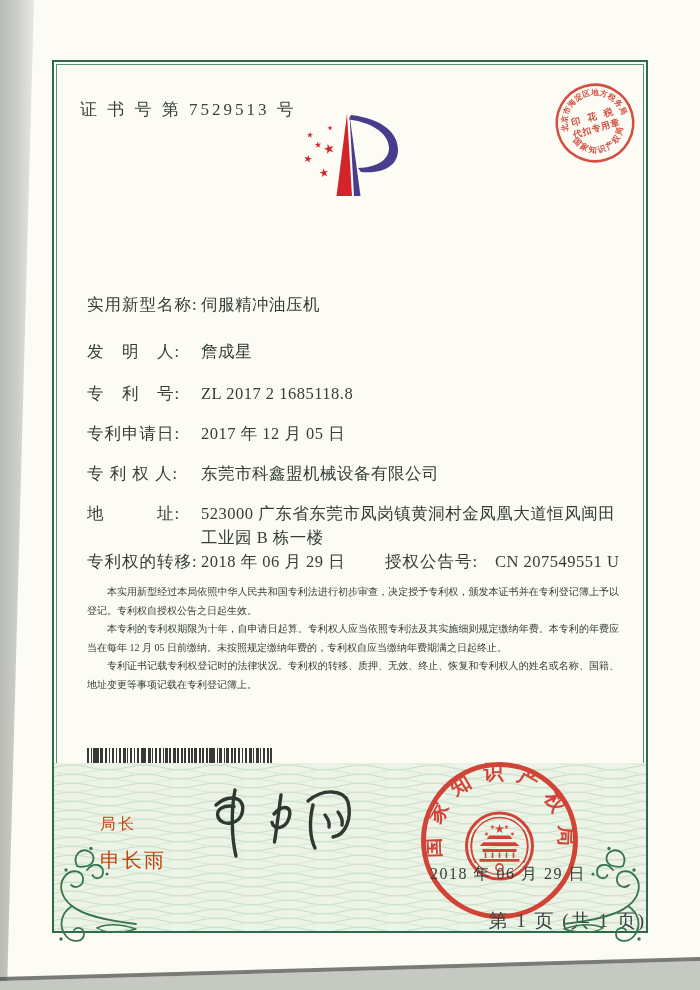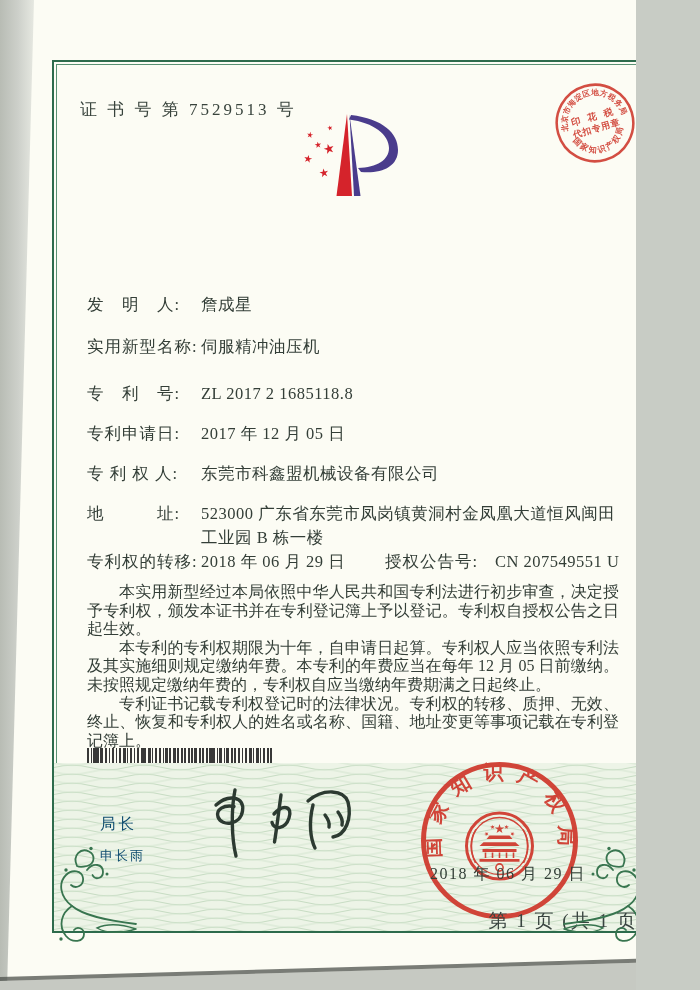--- a/index.html
+++ b/index.html
@@ -1,17 +1,17 @@
 <!DOCTYPE html>
 <html><head>
 <meta charset="utf-8">
 <style>
   html,body{margin:0;padding:0;}
   body{width:700px;height:990px;background:#c8ccc5;font-family:"Liberation Serif","DejaVu Serif",serif;}
-  .scan{position:relative;width:636px;height:990px;background:#fcfcf4;overflow:hidden;}
+  .scan{position:relative;width:700px;height:990px;background:#fcfcf4;overflow:hidden;}
 
   
   .edge-left{position:absolute;left:0;top:0;width:40px;height:990px;
     background:linear-gradient(90deg,#b8bcb4 0%,#cdd0ca 45%,#e6e8e1 85%,#f6f7f0 100%);
     clip-path:polygon(0 0,34px 0,7px 990px,0 990px);z-index:40;}
   .edge-bottom{position:absolute;left:0;top:0;width:700px;height:990px;background:#c6c9c2;
     clip-path:polygon(0 981px,700px 961px,700px 990px,0 990px);z-index:41;}
   .edge-bottom-line{position:absolute;left:0;top:0;width:700px;height:990px;background:#4d514c;
     clip-path:polygon(0 977px,700px 957px,700px 961px,0 981px);z-index:42;opacity:.75;}
 
@@ -31,35 +31,35 @@
 
   .fields{position:absolute;left:33px;top:231px;width:540px;color:#333e37;font-size:16.5px;}
   .row{display:flex;line-height:24px;position:relative;}
   .lbl{flex:0 0 114px;letter-spacing:1px;white-space:pre;}
   .val{letter-spacing:.5px;white-space:pre-line;}
   .val.addr{width:424px;}
   .mb23{margin-bottom:23px;}.mb18{margin-bottom:18px;}.mb16{margin-bottom:16px;}.mb0{margin-bottom:0;font-family:Liberation Serif, serif;}
   .grant-second{position:absolute;left:298px;top:0;display:flex;}
   .grant-second .lbl{flex:0 0 110px;}
 
-  .bodytext{position:absolute;left:33px;top:521px;width:532px;font-size:16px;line-height:18.6px;
+  .bodytext{position:absolute;left:33px;top:521px;width:532px;font-size:10px;line-height:18.6px;
     color:#333e37;text-align:justify;}
   .bodytext p{margin:0;text-indent:2em;}
 
   .barcode{position:absolute;left:33px;top:686px;width:186px;height:16px;opacity:.88;
     background-image:repeating-linear-gradient(90deg,#1d1d1d 0 1.6px,transparent 1.6px 3.6px),
                      repeating-linear-gradient(90deg,#1d1d1d 0 1px,transparent 1px 6.3px),
                      repeating-linear-gradient(90deg,transparent 0 9px,#1d1d1d 9px 11.5px,transparent 11.5px 23px);}
 
   .band{position:absolute;left:0;right:0;bottom:0;height:168px;z-index:2;}
   .band svg{display:block;width:100%;height:100%;}
 
-  .signoff{position:absolute;left:46px;top:752px;z-index:5;color:#0c4a6e;}
+  .signoff{position:absolute;left:46px;top:752px;z-index:5;color:#c2410c;}
   .signoff .t1{font-size:15.5px;letter-spacing:3px;margin-bottom:12px;}
-  .signoff .t2{font-size:13px;letter-spacing:2px;}
+  .signoff .t2{font-size:20px;letter-spacing:2px;}
 
   .signature{position:absolute;left:150px;top:716px;width:158px;height:94px;z-index:5;}
 
   .seal{position:absolute;left:363px;top:696px;width:165px;height:165px;z-index:4;opacity:.93;}
   .seal-date{position:absolute;left:376px;top:802px;z-index:6;font-size:16px;letter-spacing:1.5px;
     color:#333f38;font-weight:500;white-space:nowrap;}
 
   .page-footer{position:absolute;left:0;top:846px;width:100%;text-align:right;z-index:5;
     font-size:19px;letter-spacing:2px;color:#394440;}
 
@@ -103,27 +103,27 @@
       </text>
       <text x="60" y="56" font-size="11" fill="#d04034" text-anchor="middle" letter-spacing="3" font-weight="600">印 花 税</text>
       <text x="60" y="70" font-size="10.5" fill="#d04034" text-anchor="middle" letter-spacing="1" font-weight="600">代扣专用章</text>
       <text font-size="9.5" fill="#d04034" letter-spacing="2" font-weight="600">
         <textPath href="#taxBot" startOffset="50%" text-anchor="middle">国家知识产权局</textPath>
       </text>
     </svg>
 
 
     <div class="fields">
+      <div class="row mb23">
+        <span class="lbl">实用新型名称:</span>
+        <span class="val">伺服精冲油压机</span>
+      </div>
       <div class="row mb18">
         <span class="lbl">发　明　人:</span>
         <span class="val">詹成星</span>
-      </div>
-      <div class="row mb23">
-        <span class="lbl">实用新型名称:</span>
-        <span class="val">伺服精冲油压机</span>
       </div>
       <div class="row mb16">
         <span class="lbl">专　利　号:</span>
         <span class="val">ZL 2017 2 1685118.8</span>
       </div>
       <div class="row mb16">
         <span class="lbl">专利申请日:</span>
         <span class="val">2017 年 12 月 05 日</span>
       </div>
       <div class="row mb16">

